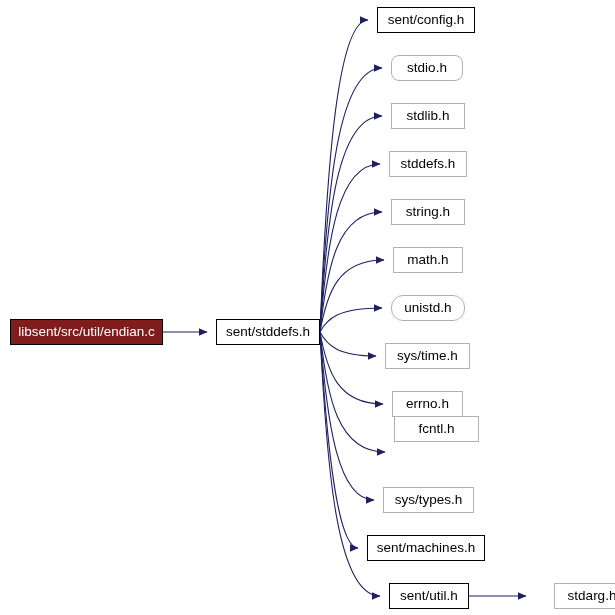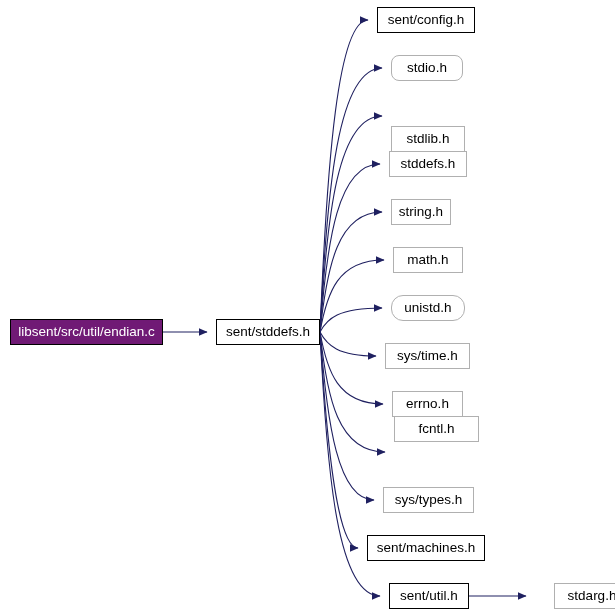--- a/index.html
+++ b/index.html
@@ -38,21 +38,21 @@
     letter-spacing: 0px;
     background: #ffffff;
     color: #000000;
     border: 1px solid #b0b0b0;
     height: 26px;
   }
   .node.project {
     border: 1px solid #000000;
   }
   .node.root {
-    background: #701a75;
+    background: #7f1d1d;
     color: #ffffff;
     border: 1px solid #000000;
   }
   .node-label {
     display: block;
     padding: 0 4px;
   }
 </style>
 </head>
 <body>
@@ -86,27 +86,27 @@
       </div>
       <div class="node project" style="left: 216px; top: 319px; width: 104px;">
         <span class="node-label">sent/stddefs.h</span>
       </div>
       <div class="node project" style="left: 377px; top: 7px; width: 98px;">
         <span class="node-label">sent/config.h</span>
       </div>
       <div class="node" style="left: 391px; top: 55px; width: 72px; border-radius: 8px;">
         <span class="node-label">stdio.h</span>
       </div>
-      <div class="node" style="left: 391px; top: 103px; width: 74px; margin-top: 23px;">
+      <div class="node" style="left: 391px; top: 103px; width: 74px;">
         <span class="node-label">stdlib.h</span>
       </div>
       <div class="node" style="left: 389px; top: 151px; width: 78px;">
         <span class="node-label">stddefs.h</span>
       </div>
-      <div class="node" style="left: 391px; top: 199px; width: 60px;">
+      <div class="node" style="left: 391px; top: 199px; width: 74px;">
         <span class="node-label">string.h</span>
       </div>
       <div class="node" style="left: 393px; top: 247px; width: 70px;">
         <span class="node-label">math.h</span>
       </div>
       <div class="node" style="left: 391px; top: 295px; width: 74px; border-radius: 12px;">
         <span class="node-label">unistd.h</span>
       </div>
       <div class="node" style="left: 385px; top: 343px; width: 85px;">
         <span class="node-label">sys/time.h</span>

